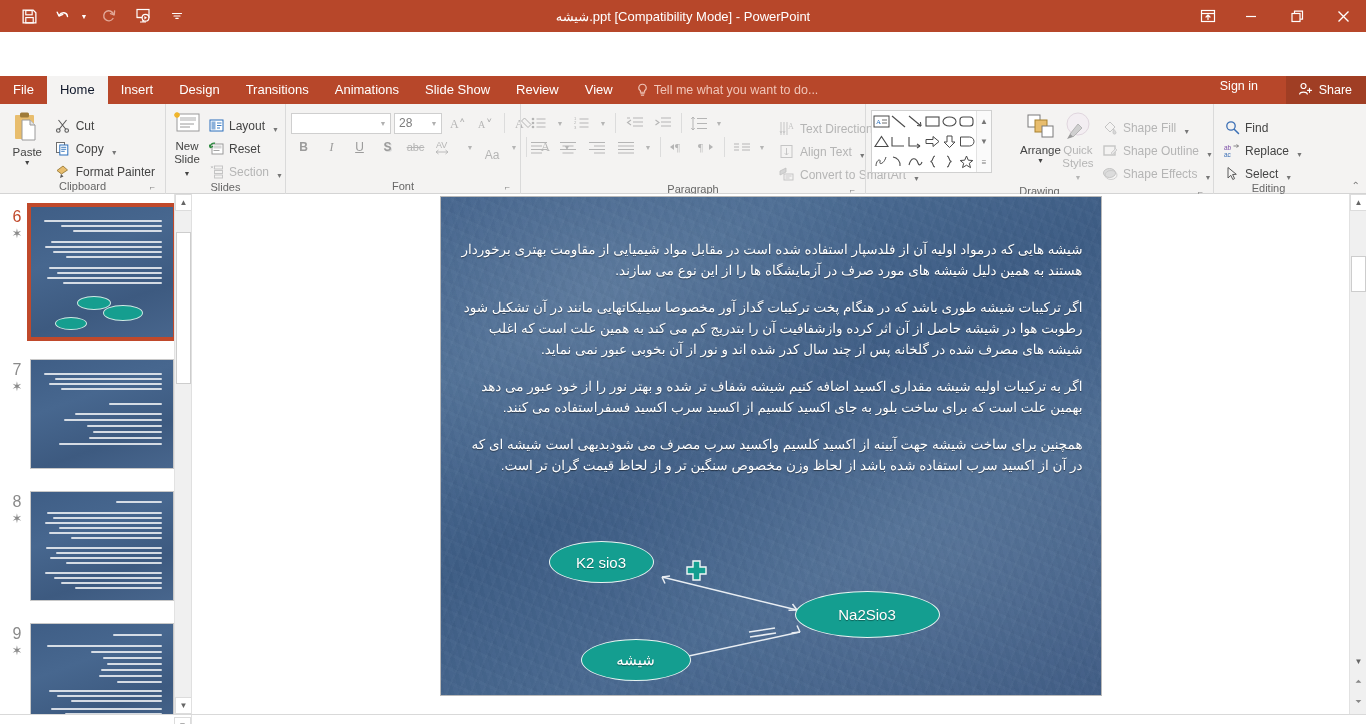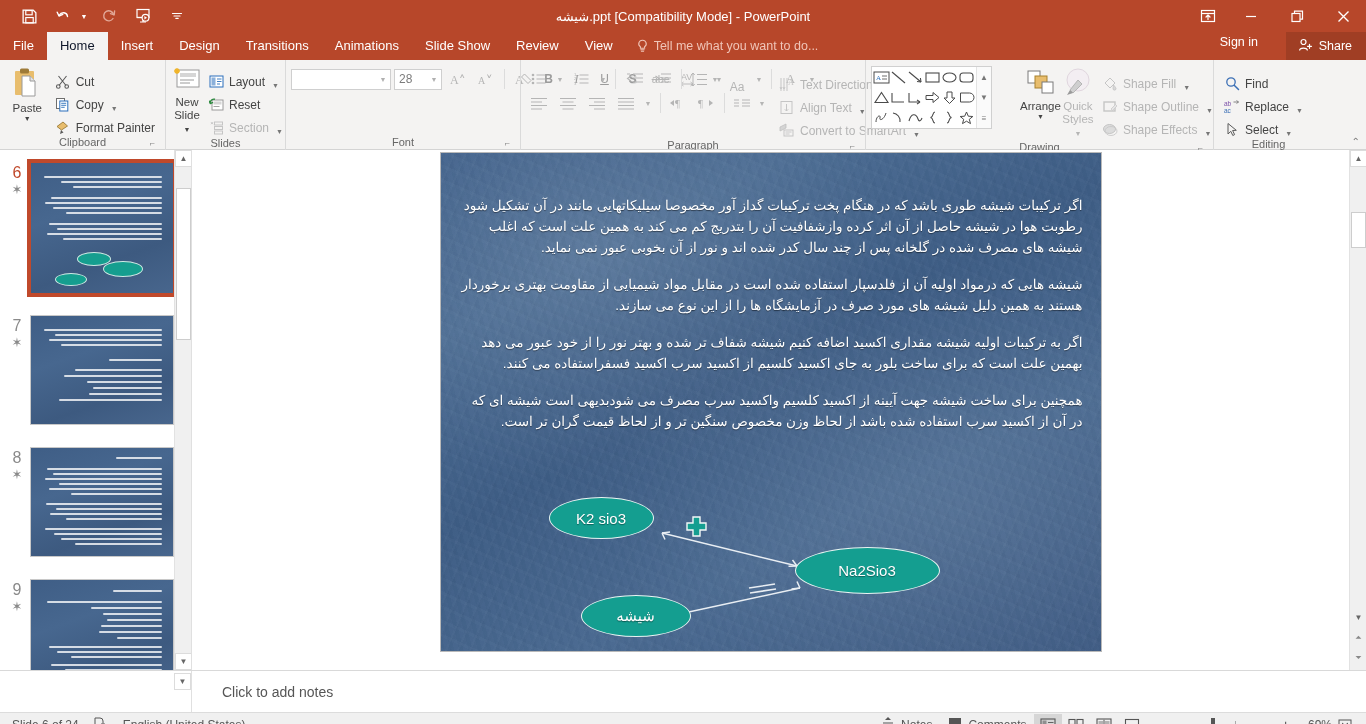--- a/index.html
+++ b/index.html
@@ -26,21 +26,21 @@
   .title-text{
     position:absolute; left:0; right:0; text-align:center;
     color:#fff; font-size:13px; pointer-events:none;
   }
   .win-ctrls{ position:absolute; right:0; top:0; height:32px; display:flex; align-items:center;}
   .win-btn{ width:46px; height:32px; display:flex;align-items:center;justify-content:center;
             color:#fff; cursor:pointer; font-size:13px;}
   .win-btn.ribbonopt{ width:40px; }
   
   .tabbar{
-    height:28px; background:#b7472a; display:flex; align-items:flex-end; position:relative;
+    height:28px; background:#b7472a; display:flex; align-items:flex-end; position:relative;margin-top:44px;
   }
   .tab{
     height:28px; line-height:28px; padding:0 13px; color:#fff; font-size:13px; cursor:pointer;
     white-space:nowrap;
   }
   .tab.active{ background:#f4f3f2; color:#0f172a; }
   .tellme{
     color:#f0c5b8; font-size:12.5px; display:flex;align-items:center; gap:5px;
     height:28px; padding:0 10px; cursor:pointer;
   }
@@ -409,21 +409,21 @@
           <span class="caret">▼</span>
         </div>
       </div>
     </div>
     <div class="group-label">
       <span>Slides</span>
     </div>
   </div>
 
   <div class="group" style="width:235px;">
-    <div class="group-body" style="flex-direction:row; padding-top:3px; align-items:flex-start;">
+    <div class="group-body" style="flex-direction:column; padding-top:3px; align-items:flex-start;">
       <div class="fontrow">
         <div class="fontbox fontname">
           <span class="fb-val"></span>
           <span class="fb-arrow">▼</span>
         </div>
         <div class="fontbox fontsize">
           <span class="fb-val">28</span>
           <span class="fb-arrow">▼</span>
         </div>
         <div class="fbtn">
@@ -929,22 +929,22 @@
       <div class="sb-arrow" style="position:absolute;top:0;left:0;">▲</div>
       <div class="sb-thumb" style="top:38px; height:152px;"></div>
       <div class="sb-arrow" style="position:absolute;bottom:0;left:0;">▼</div>
     </div>
   </div>
 
   <div class="slidearea">
     <div class="slide">
 
       <div class="slide-text">
+        <p>شیشه هایی که درمواد اولیه آن از فلدسپار استفاده شده است در مقابل مواد شیمیایی از مقاومت بهتری برخوردار هستند به همین دلیل  شیشه های مورد صرف در آزمایشگاه ها را از این نوع می سازند.</p>
         <p>اگر ترکیبات شیشه طوری باشد که در هنگام پخت ترکیبات گداز آور مخصوصا سیلیکاتهایی مانند           در آن تشکیل شود رطوبت هوا در شیشه حاصل از آن اثر کرده وازشفافیت آن را بتدریج کم می کند به همین علت است که اغلب شیشه های مصرف شده در گلخانه پس از چند سال کدر شده اند و نور از آن بخوبی عبور نمی نماید.</p>
-        <p>شیشه هایی که درمواد اولیه آن از فلدسپار استفاده شده است در مقابل مواد شیمیایی از مقاومت بهتری برخوردار هستند به همین دلیل  شیشه های مورد صرف در آزمایشگاه ها را از این نوع می سازند.</p>
         <p>اگر به ترکیبات اولیه شیشه مقداری اکسید اضافه کنیم شیشه شفاف تر شده و بهتر نور را از خود عبور می دهد بهمین علت است که برای ساخت بلور به جای اکسید کلسیم از اکسید سرب اکسید فسفراستفاده می کنند.</p>
         <p>همچنین برای ساخت شیشه جهت آیینه از اکسید کلسیم واکسید سرب مصرف می شودبدیهی است شیشه ای که در آن از اکسید سرب استفاده شده باشد از لحاظ وزن مخصوص سنگین تر و از لحاظ قیمت گران تر است.</p>
       </div>
 
       <div class="diagram">
         <svg width="660" height="163" viewBox="0 0 660 163" style="position:absolute;left:0;top:0;">
 
           <path d="M205 45 L340 78" stroke="#e9eef3" stroke-width="1.5" fill="none"></path>
           <path d="M205 45 l8 -1 M205 45 l3 6.5" stroke="#e9eef3" stroke-width="1.5" fill="none"></path>
           <path d="M340 78 l-8.5 0.3 M340 78 l-4.5 -6" stroke="#e9eef3" stroke-width="1.5" fill="none"></path>

